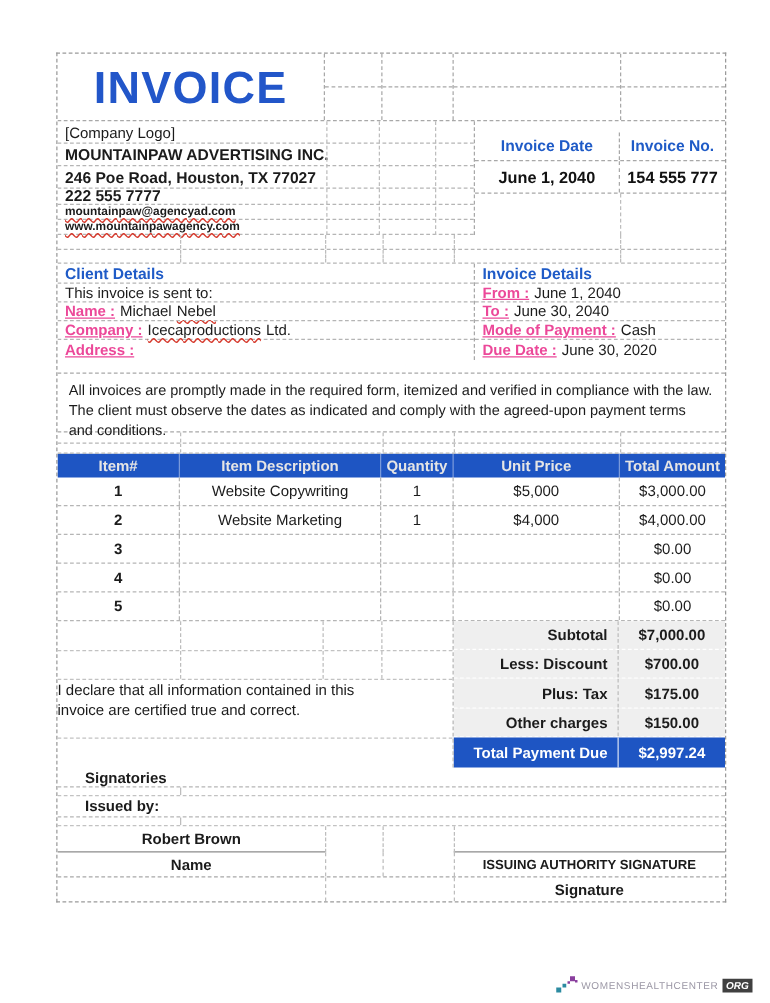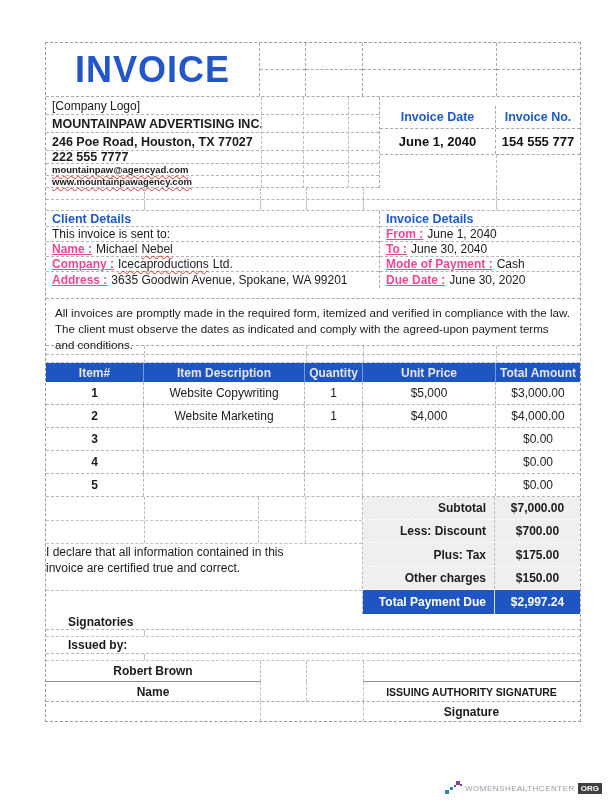--- a/index.html
+++ b/index.html
@@ -90,21 +90,21 @@
   
   .footer-brand { position:absolute; right:14px; bottom:7px; display:flex; align-items:center; gap:3px; }
   .dots { position:relative; width:17px; height:14px; display:inline-block; }
   .dots i { position:absolute; display:block; }
   .d1 { width:4px; height:4px; background:#2c8ba1; left:0; top:9px; }
   .d2 { width:3px; height:3px; background:#2c8ba1; left:5px; top:6px; }
   .d3 { width:2px; height:2px; background:#8a3f9e; left:9px; top:3.5px; }
   .d4 { width:3.5px; height:3.5px; background:#8a3f9e; left:11px; top:0; }
   .d5 { width:2px; height:2px; background:#8a3f9e; left:15px; top:3px; }
   .brand-text { font-size:8px; color:#9b97a5; letter-spacing:.5px; }
-  .brand-chip { font-size:8px; font-weight:bold; color:#ffffff; background:#404040; padding:1px 3px; }
+  .brand-chip { font-size:8px; font-weight:bold; color:#ffffff; background:#404040; padding:1px 3px;font-style:italic; }
 </style>
 </head>
 <body>
 
 <div class="page">
   <div class="sheet">
 
     <div class="hdr-band">
       <div class="invoice-cell">
         <span class="invoice-title">INVOICE</span>
@@ -195,21 +195,20 @@
           <span class="val">Michael</span>
           <span class="val wavy">Nebel</span>
         </div>
         <div class="drow" style="height:15px">
           <span class="lbl">Company :</span>
           <span class="val wavy">Icecaproductions</span>
           <span class="val">Ltd.</span>
         </div>
         <div class="drow" style="height:16px; border-bottom:none">
           <span class="lbl">Address :</span>
-          <span class="val">3635 Goodwin Avenue, Spokane, WA 99201</span>
         </div>
       </div>
       <div class="details-right">
         <div class="drow" style="height:16px">
             <span class="sec-head">Invoice Details</span>
           </div>
         <div class="drow" style="height:15px">
           <span class="lbl">From :</span>
           <span class="val">June 1, 2040</span>
         </div>

